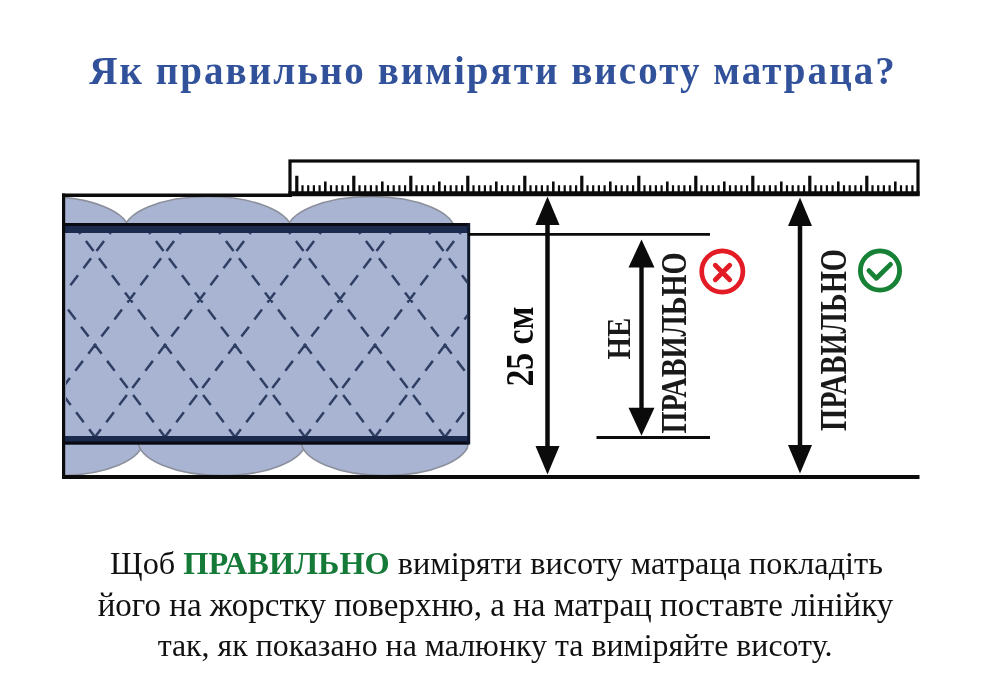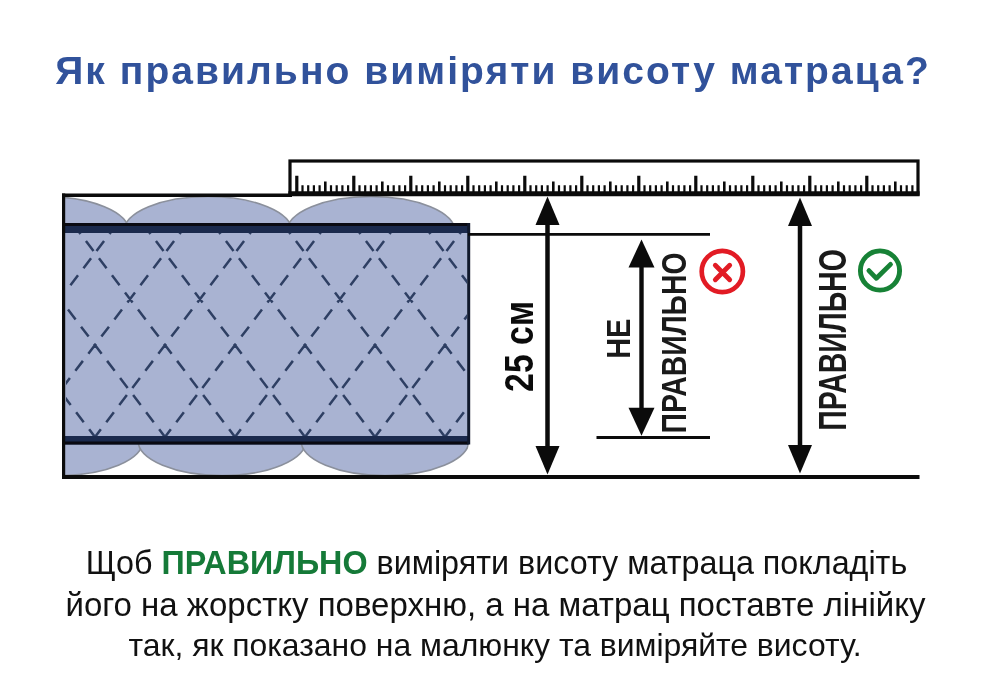--- a/index.html
+++ b/index.html
@@ -1,17 +1,17 @@
 <!DOCTYPE html>
 <html><head>
 <meta charset="utf-8">
 <style>
 html,body{margin:0;padding:0;background:#ffffff;}
 #page{position:relative;width:983px;height:700px;background:#14b8a6;overflow:hidden;
-font-family:Liberation Sans, sans-serif;}
+font-family:Liberation Serif, serif;}
 </style>
 </head>
 <body>
 <div id="page">
 <svg width="983" height="700" viewBox="0 0 983 700" xmlns="http://www.w3.org/2000/svg">
 
 <rect x="0" y="0" width="983" height="700" fill="#ffffff"></rect>
 
 <text x="493" y="84" text-anchor="middle" font-size="39" font-weight="bold" fill="#31529b" letter-spacing="2.05">Як правильно виміряти висоту матраца?</text>
 <defs>

